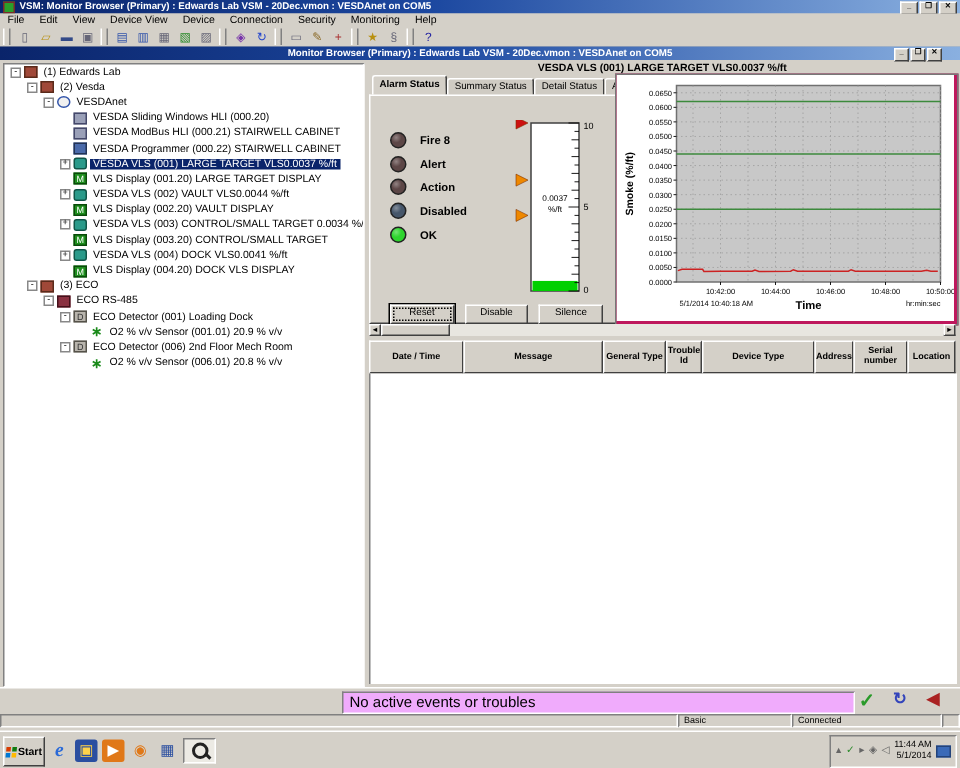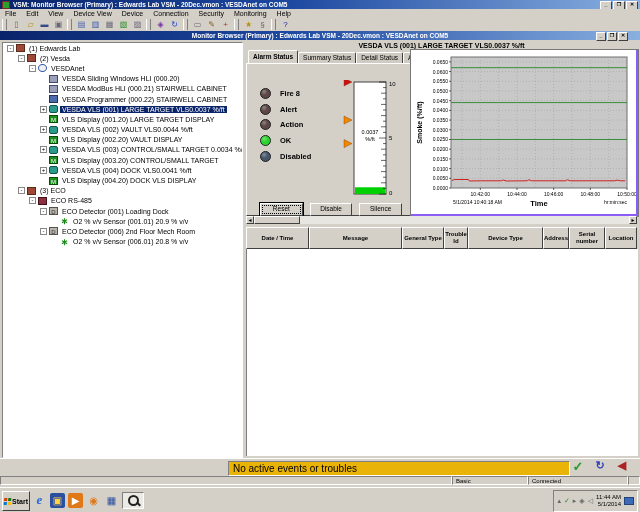--- a/index.html
+++ b/index.html
@@ -57,36 +57,36 @@
   .ledrow{display:flex;align-items:center;height:15.6px;}
   .led{width:9px;height:9px;border-radius:50%;border:1px solid #222;margin-right:9px;flex:none;}
   .ledlabel{font-size:7.5px;font-weight:bold;}
   
   #alarm-buttons{left:260px;top:203px;width:142px;display:flex;gap:7px;}
   .abtn{width:42px;height:11px;background:#d4d0c8;border:1px solid;border-color:#fff #404040 #404040 #fff;
         font-size:6.5px;text-align:center;line-height:10px;}
   .abtn.focus{outline:1px dotted #000;outline-offset:-3px;box-shadow:0 0 0 1px #000;}
   
   #meter-box{left:340px;top:80px;width:64px;height:124px;}
-  #chart-box{left:410px;top:49px;width:227px;height:166px;background:#8b5cf6;border:1px solid #777;}
+  #chart-box{left:410px;top:49px;width:227px;height:166px;background:#be185d;border:1px solid #777;}
   
   #hscroll{left:246px;top:216px;width:391px;height:8px;background:#e8e6e0;display:flex;}
   .sarrow{width:8px;height:8px;background:#d4d0c8;border:1px solid;border-color:#fff #404040 #404040 #fff;
           font-size:5px;line-height:6px;text-align:center;box-sizing:border-box;flex:none;}
   .sthumb{width:46px;height:8px;background:#d4d0c8;border:1px solid;border-color:#fff #404040 #404040 #fff;box-sizing:border-box;flex:none;}
   .strack{flex:1;}
   
   #table-header{left:246px;top:227px;width:391px;height:22px;display:flex;}
   .th{background:#d4d0c8;border:1px solid;border-color:#fff #404040 #404040 #fff;box-sizing:border-box;
       font-size:6px;font-weight:bold;text-align:center;display:flex;align-items:center;justify-content:center;
       white-space:pre-line;overflow:hidden;line-height:7px;}
   #table-body{left:246px;top:249px;width:391px;height:207px;background:#fff;border-left:1px solid #808080;}
   
   #statusbar{left:0;top:458px;width:640px;height:18px;background:#d4d0c8;border-top:1px solid #fff;}
-  #status-msg{position:absolute;left:228px;top:2px;width:336px;height:13px;background:#eab308;
+  #status-msg{position:absolute;left:228px;top:2px;width:336px;height:13px;background:#f0abfc;
               border:1px solid;border-color:#808080 #fff #fff #808080;font-size:10px;line-height:13px;padding-left:4px;}
   .sicon{position:absolute;top:0;width:20px;height:16px;text-align:center;}
   #statusbar2{left:0;top:476px;width:640px;height:11px;background:#d4d0c8;display:flex;font-size:6px;}
   .sseg{border:1px solid;border-color:#808080 #fff #fff #808080;height:9px;line-height:9px;padding-left:3px;box-sizing:border-box;}
   
   #taskbar{left:0;top:487px;width:640px;height:25px;background:#d4d0c8;border-top:1px solid #fff;}
   #start-btn{position:absolute;left:2px;top:3px;width:26px;height:18px;background:#d4d0c8;
              border:1px solid;border-color:#fff #404040 #404040 #fff;display:flex;align-items:center;justify-content:center;gap:1px;}
   #start-btn .lbl{font-size:7px;font-weight:bold;}
   .wlogo{width:7px;height:7px;display:grid;grid-template-columns:3px 3px;grid-template-rows:3px 3px;gap:1px;transform:skewX(-6deg);}
@@ -281,26 +281,26 @@
       </div>
       <div class="ledrow">
         <span class="led" style="background: radial-gradient(circle at 35% 30%, rgba(255, 255, 255, 0.333), transparent 40%), rgb(92, 70, 70);"></span>
         <span class="ledlabel">Alert</span>
       </div>
       <div class="ledrow">
         <span class="led" style="background: radial-gradient(circle at 35% 30%, rgba(255, 255, 255, 0.333), transparent 40%), rgb(92, 70, 70);"></span>
         <span class="ledlabel">Action</span>
       </div>
       <div class="ledrow">
+        <span class="led" style="background: radial-gradient(circle at 35% 30%, rgba(255, 255, 255, 0.333), transparent 40%), rgb(70, 86, 106);"></span>
+        <span class="ledlabel">Disabled</span>
+      </div>
+      <div class="ledrow">
         <span class="led" style="background: radial-gradient(circle at 35% 30%, rgba(255, 255, 255, 0.333), transparent 40%), rgb(46, 212, 46);"></span>
         <span class="ledlabel">OK</span>
-      </div>
-      <div class="ledrow">
-        <span class="led" style="background: radial-gradient(circle at 35% 30%, rgba(255, 255, 255, 0.333), transparent 40%), rgb(70, 86, 106);"></span>
-        <span class="ledlabel">Disabled</span>
       </div>
     </div>
   <div id="meter-box" class="abs"><svg width="64" height="124">
         <rect x="14" y="2" width="32" height="112" fill="#fff" stroke="#404040" stroke-width="1"></rect>
         <rect x="15" y="107.28" width="30" height="6.72" fill="#00d000"></rect>
         <line x1="39" y1="2" x2="46" y2="2" stroke="#000" stroke-width="0.6"></line>
         <line x1="43" y1="7.6" x2="46" y2="7.6" stroke="#000" stroke-width="0.6"></line>
         <line x1="41" y1="13.2" x2="46" y2="13.2" stroke="#000" stroke-width="0.6"></line>
         <line x1="43" y1="18.8" x2="46" y2="18.8" stroke="#000" stroke-width="0.6"></line>
         <line x1="41" y1="24.4" x2="46" y2="24.4" stroke="#000" stroke-width="0.6"></line>

